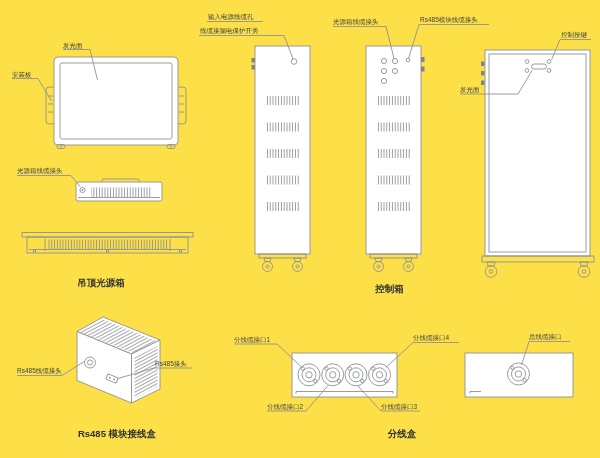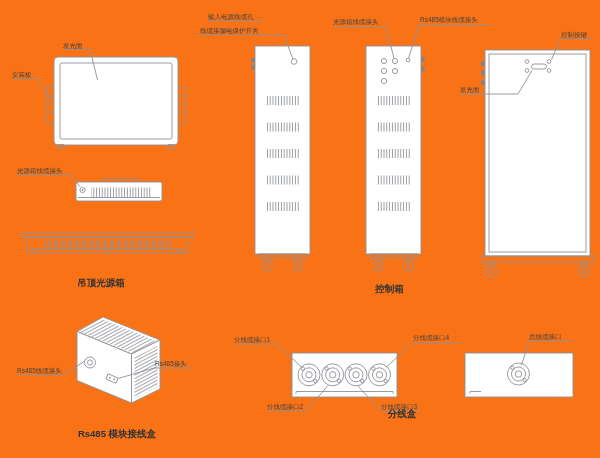--- a/index.html
+++ b/index.html
@@ -1,17 +1,17 @@
 <!DOCTYPE html>
 <html><head>
 <meta charset="utf-8">
 <style>
   html,body{margin:0;padding:0;background:#ffffff;}
   .stage{
-    position:relative;width:600px;height:458px;background:#f97316;
+    position:relative;width:600px;height:458px;background:#fde047;
     font-family:"Liberation Sans",sans-serif;overflow:hidden;
   }
   .stage svg{position:absolute;left:0;top:0;}
   .lbl{
     position:absolute;font-size:6.5px;line-height:8px;color:#3d4247;
     white-space:nowrap;letter-spacing:0;
   }
   .cap{
     position:absolute;font-size:9.5px;line-height:11px;font-weight:bold;
     color:#2e3236;text-align:center;white-space:nowrap;
@@ -214,15 +214,15 @@
 
   <div class="lbl" style="left:234px;top:335.5px;">分线缆接口1</div>
   <div class="lbl" style="left:413px;top:334px;">分线缆接口4</div>
   <div class="lbl" style="left:267px;top:402.5px;">分线缆接口2</div>
   <div class="lbl" style="left:381px;top:402.5px;">分线缆接口3</div>
   <div class="lbl" style="left:529px;top:333px;">总线缆接口</div>
 
   <div class="cap" style="left:61px;top:277px;width:80px;">吊顶光源箱</div>
   <div class="cap" style="left:362px;top:283px;width:55px;">控制箱</div>
   <div class="cap" style="left:52px;top:428px;width:130px;">Rs485 模块接线盒</div>
-  <div class="cap" style="left:374px;top:408px;width:56px;">分线盒</div>
+  <div class="cap" style="left:374px;top:428px;width:56px;">分线盒</div>
 
 </div>
 
 </body></html>

